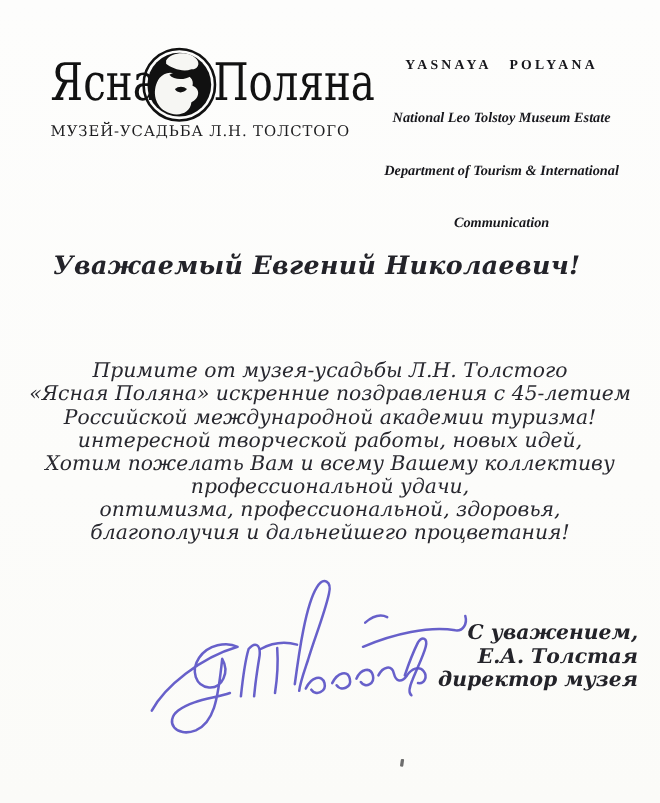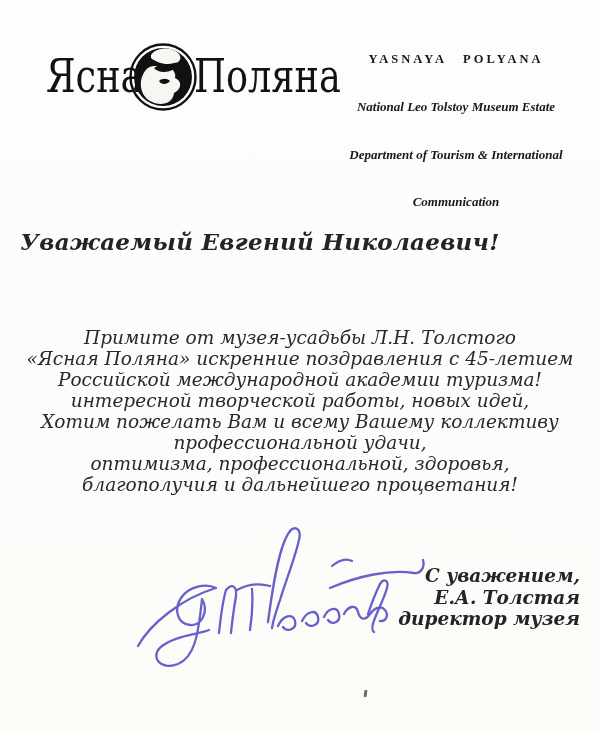--- a/index.html
+++ b/index.html
@@ -51,20 +51,21 @@
   .en-line:first-of-type{margin-top:3px;}
 
   
   .salutation{
     position:absolute;left:0;top:228px;width:520px;
     text-align:center;
     font-family:"DejaVu Serif", serif;
     font-style:italic;font-weight:bold;
     font-size:23px;color:#232329;
     letter-spacing:0.3px;
+    padding-left:28px;
   }
   .body-par{
     position:absolute;left:10px;top:327px;width:580px;
     text-align:center;
     font-family:"DejaVu Serif", serif;
     font-style:italic;font-weight:normal;
     font-size:18.5px;line-height:21px;color:#28282f;
   }
   .closing{
     position:absolute;right:20px;top:565px;width:320px;
@@ -98,20 +99,21 @@
       <circle cx="34" cy="34" r="32.5" fill="none" stroke="#111111" stroke-width="2.4"></circle>
       <circle cx="34" cy="34" r="29" fill="#111111"></circle>
       <path d="M22,12 C27,4 43,3 50,11 C53,15 51,20 45,20 C37,23 27,19 22,15 Z" fill="#f6f6f3"></path>
       <path d="M16,28 C9,38 11,52 21,58 C31,64 44,61 45,50 C52,47 54,38 46,35 C48,28 40,22 33,26 C27,21 20,23 16,28 Z" fill="#f6f6f3"></path>
       <path d="M25,25 C31,21 40,21 45,26 C39,30 29,30 25,25 Z" fill="#111111"></path>
       <path d="M30,38 C33,35 38,35 41,38 C38,42 32,42 30,38 Z" fill="#111111"></path>
     </svg>
 
     <span class="logo-word w2">Поляна</span>
 
+    <div class="logo-sub">МУЗЕЙ-УСАДЬБА Л.Н. ТОЛСТОГО</div>
   </div>
 
   <div class="en-block">
     <div class="en-title">
       <span>YASNAYA</span>
       <span>POLYANA</span>
     </div>
     <div class="en-line">National Leo Tolstoy Museum Estate</div>
     <div class="en-line">Department of Tourism &amp; International</div>
     <div class="en-line">Communication</div>

